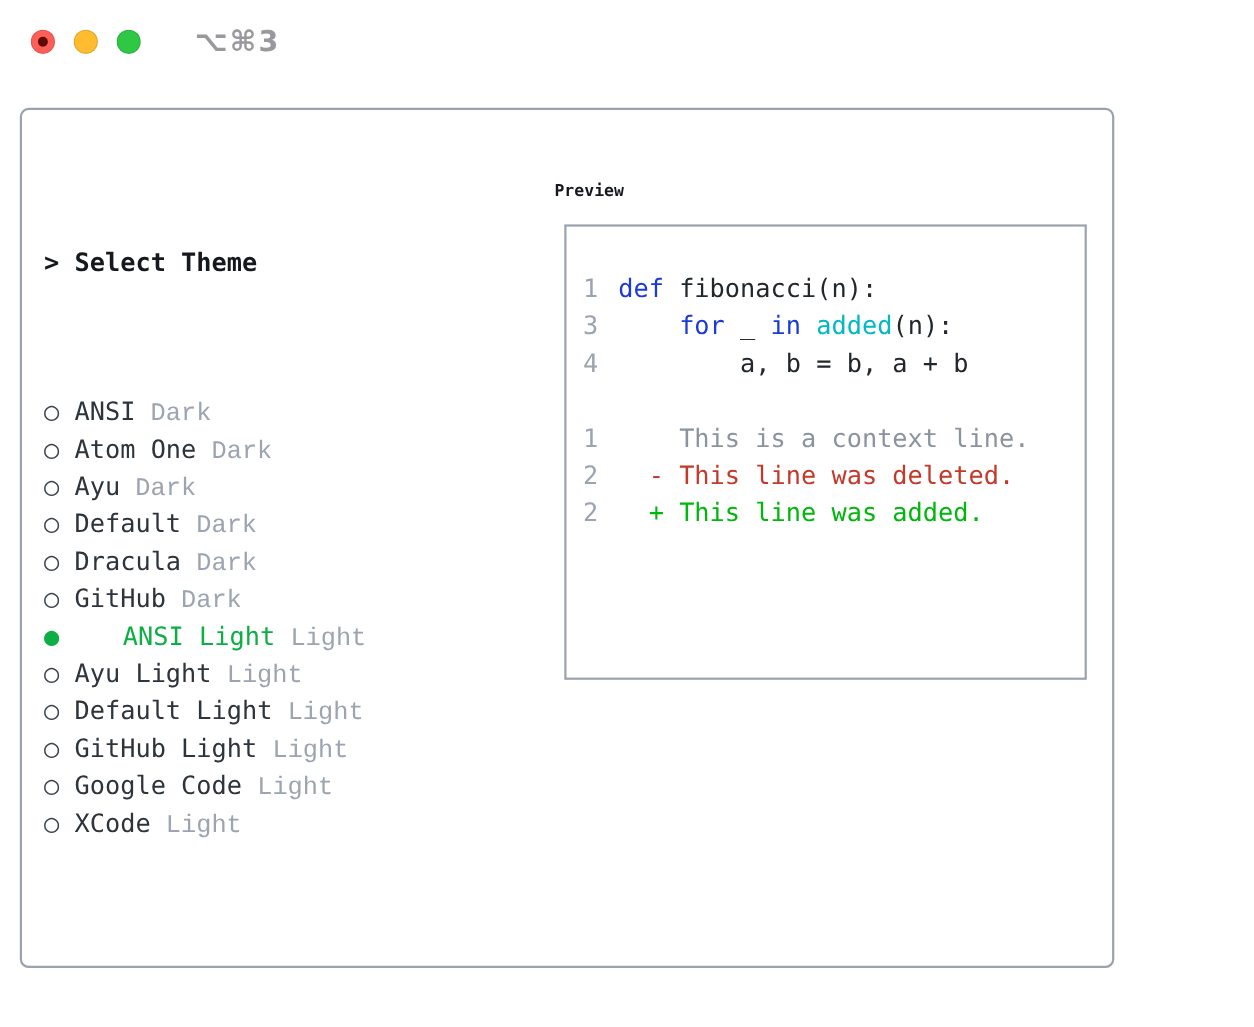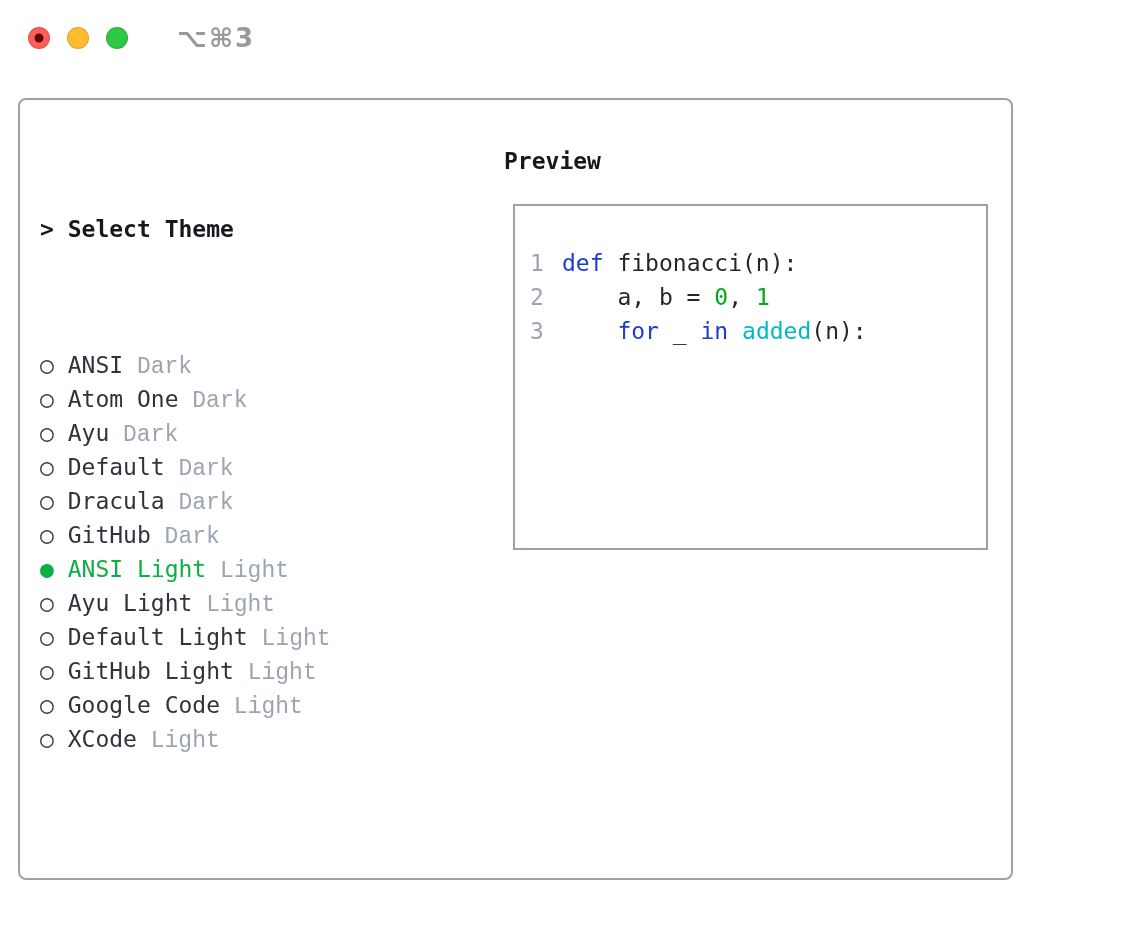--- a/index.html
+++ b/index.html
@@ -40,38 +40,38 @@
     background: #fff;
   }
 
   
   .left-col {
     position: absolute; left: 20px; top: 44px; width: 450px;
     font-size: 23px; line-height: 34px; color: var(--text_dark, #22272e);
     white-space: pre;
   }
   .row { height: 34px; }
-  .row-header { font-weight: 700; color: #15181d; }
+  .row-header { font-weight: 700; color: #15181d; margin-top: 10px; }
   .prompt { font-weight: 700; }
   .bullet { display: inline; }
   .bullet.off { color: #3d444d; }
   .bullet.on { color: var(--accent_green, #0caf43); }
   .theme-label { color: #2e343c; }
-  .theme-label.selected { color: var(--accent_green, #0caf43); }
+  .theme-label.selected { color: var(--accent_green, #0caf43); margin-left: 44px; }
   .variant { color: var(--muted_gray, #9ba4b0); font-family: Liberation Mono, monospace; }
   .gap-row { height: 34px; }
 
   
   .preview-title {
-    position: absolute; left: 484px; top: 44px;
-    font-size: 23px; line-height: 34px; font-weight: 700; color: #15181d;
+    position: absolute; left: 484px; top: 56px;
+    font-size: 15px; line-height: 34px; font-weight: 700; color: #15181d;
   }
   .preview-box {
     position: absolute; left: 493px; top: 104px;
-    width: 475px; height: 346px; box-sizing: border-box;
+    width: 475px; height: 414px; box-sizing: border-box;
     border: 2px solid var(--border_gray, #9aa2ae);
     padding: 40px 0 0 15px; overflow: hidden;
   }
   .code-row { height: 34px; font-size: 23px; line-height: 34px; white-space: pre; }
   .ln {
     display: inline-block; width: 14px; margin-right: 18px;
     color: var(--muted_gray, #9ba4b0);
   }
   .tok-plain   { color: #22272e; }
   .tok-keyword { color: var(--code_keyword, #1b3ad6); }
@@ -112,20 +112,25 @@
       
 
       
     </div>
 
     <div class="preview-title">Preview</div>
 
     <div class="preview-box">
       <div id="code-lines">
           <div class="code-row"><span class="ln">1</span><span class="tok-keyword">def</span><span class="tok-plain"> fibonacci(n):</span></div>
-          <div class="code-row"><span class="ln">2</span><span class="tok-plain">    a, b = </span><span class="tok-number">0</span><span class="tok-plain">, </span><span class="tok-number">1</span></div>
           <div class="code-row"><span class="ln">3</span><span class="tok-plain">    </span><span class="tok-keyword">for</span><span class="tok-plain"> _ </span><span class="tok-keyword">in</span><span class="tok-plain"> </span><span class="tok-builtin">added</span><span class="tok-plain">(n):</span></div>
+          <div class="code-row"><span class="ln">4</span><span class="tok-plain">        a, b = b, a + b</span></div>
         </div>
       <div class="diff-spacer"></div>
+      <div id="diff-lines">
+          <div class="code-row"><span class="ln">1</span><span class="diff-context">    This is a context line.</span></div>
+          <div class="code-row"><span class="ln">2</span><span class="diff-deleted">  - This line was deleted.</span></div>
+          <div class="code-row"><span class="ln">2</span><span class="diff-added">  + This line was added.</span></div>
+        </div>
     </div>
 
   </div>
 </div>
 
 </body></html>

